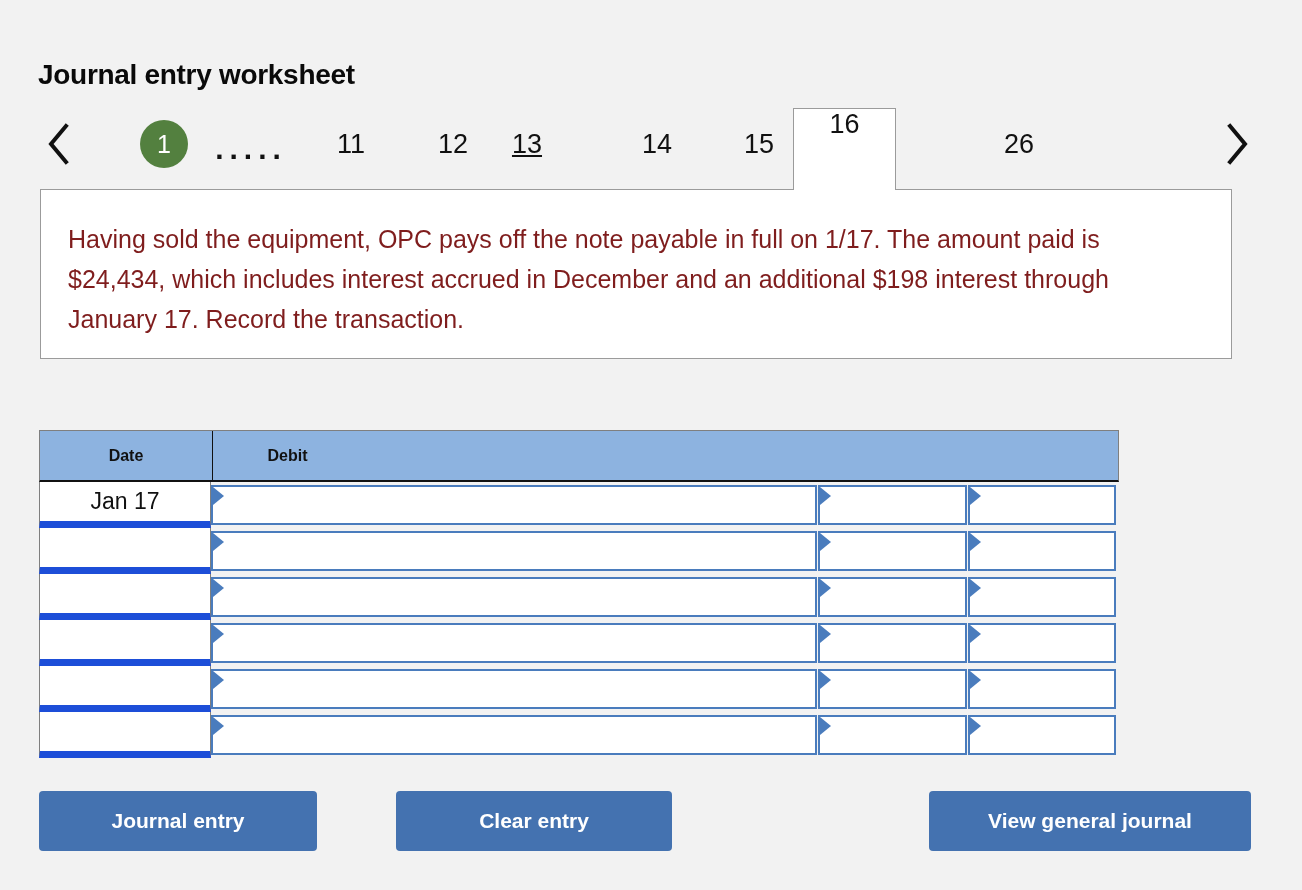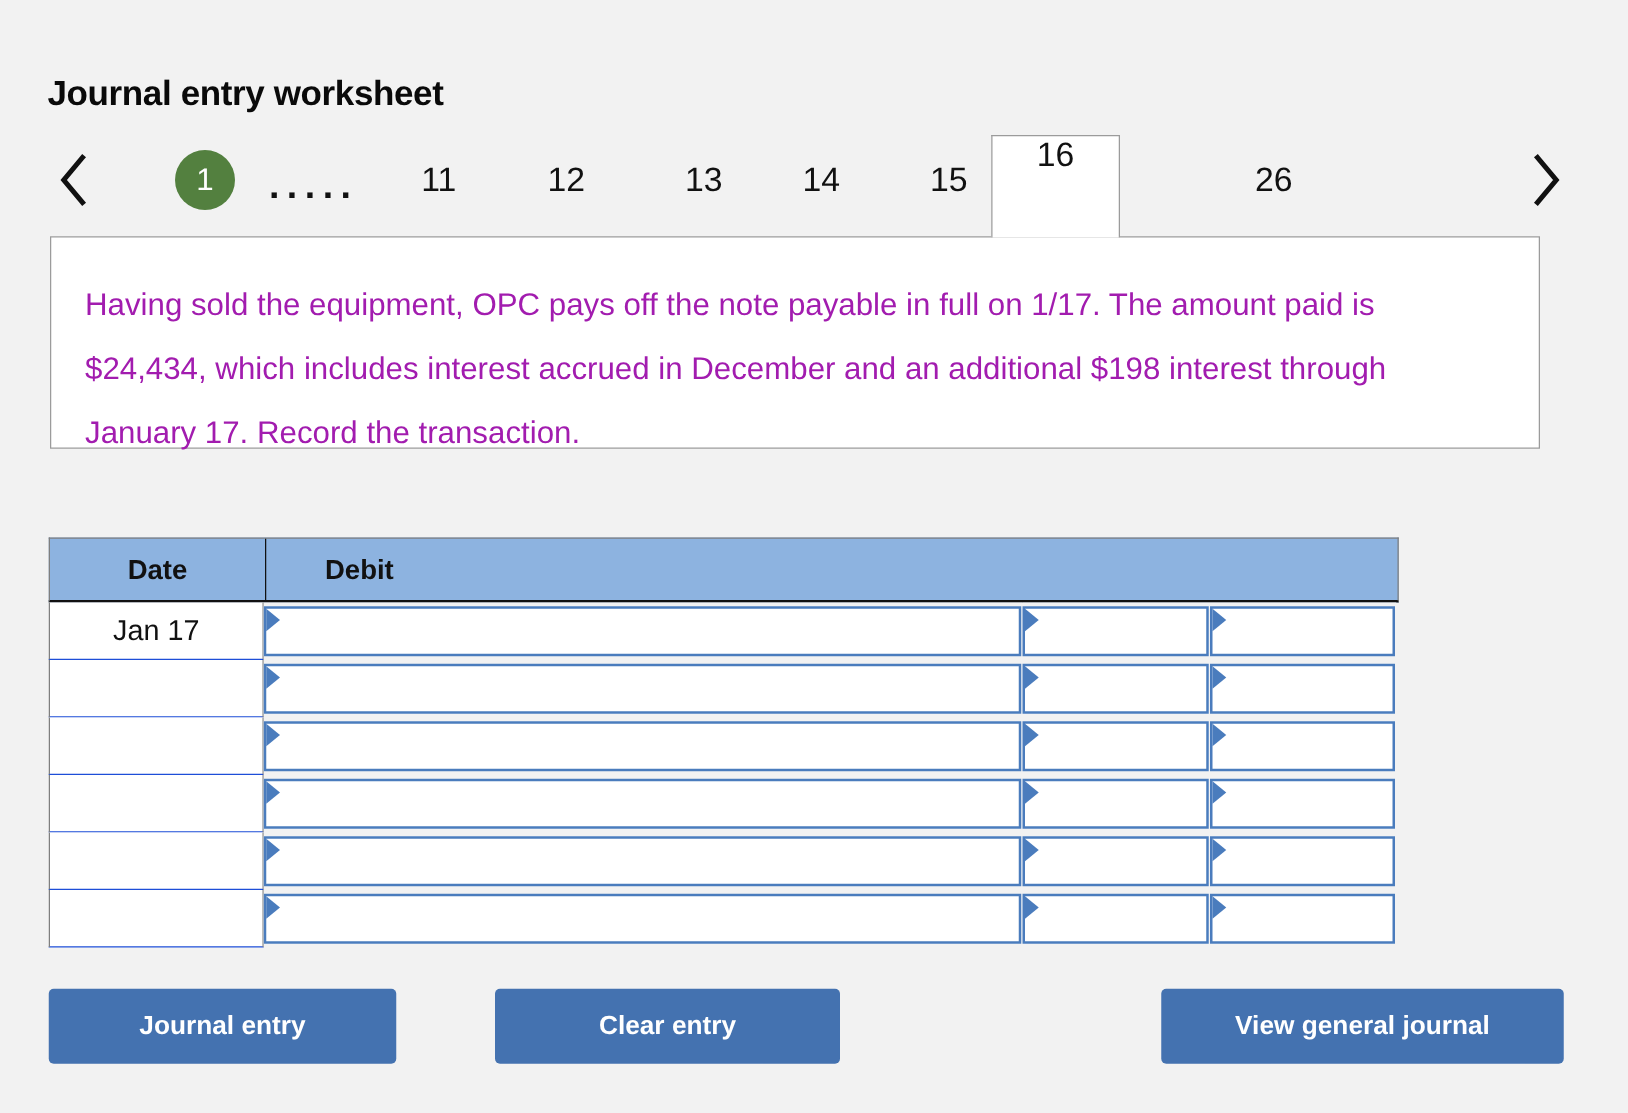--- a/index.html
+++ b/index.html
@@ -105,22 +105,22 @@
     background: #ffffff;
     border: 1px solid #9b9b9b;
     box-sizing: border-box;
   }
   .desc-text {
     position: absolute;
     left: 27px;
     top: 29px;
     width: 1060px;
     font-size: 25px;
-    line-height: 51px;
-    color: #a21caf;
+    line-height: 40px;
+    color: #7f1d1d;
   }
 
   
   .note {
     position: absolute;
     left: 39px;
     top: 375px;
     font-size: 20px;
     color: #a02c28;
   }
@@ -137,21 +137,21 @@
     height: 52px;
     background: #8db3e0;
     border: 1px solid #7f7f7f;
     border-bottom: 2px solid #111;
     box-sizing: border-box;
   }
   .jth {
     display: flex;
     align-items: center;
     justify-content: center;
-    font-size: 22px;
+    font-size: 16px;
     font-weight: bold;
     color: #111;
     box-sizing: border-box;
   }
   .jth + .jth { border-left: 1px solid #111; }
   .col-date   { width: 172px; }
   .col-gj     { width: 607px; }
   .col-debit  { width: 150px; }
   .col-credit { width: 149px; }
 
@@ -163,21 +163,21 @@
   .cell-date {
     width: 172px;
     display: flex;
     align-items: center;
     justify-content: center;
     font-size: 23px;
     color: #111;
     background: #ffffff;
     border-left: 1px solid #7f7f7f;
     border-right: 1px solid #7f7f7f;
-    border-bottom: 1px solid #1d4ed8;
+    border-bottom: 7px solid #1d4ed8;
     box-sizing: border-box;
   }
   .cell-input-wrap {
     position: relative;
     box-sizing: border-box;
     padding: 3px 1px 3px 0;
     background: #f2f2f2;
   }
   .cell-input-wrap.w-gj     { width: 607px; }
   .cell-input-wrap.w-debit  { width: 150px; }
@@ -256,21 +256,21 @@
     </div>
 
     <div class="tab" style="left:272px;width:82px;">
       <span>11</span>
     </div>
 
     <div class="tab" style="left:374px;width:82px;">
       <span>12</span>
     </div>
 
-    <div class="tab" style="left:484px;width:82px;">
+    <div class="tab" style="left:448px;width:82px;text-decoration:underline;">
       <span>13</span>
     </div>
 
     <div class="tab" style="left:578px;width:82px;">
       <span>14</span>
     </div>
 
     <div class="tab" style="left:680px;width:82px;">
       <span>15</span>
     </div>

